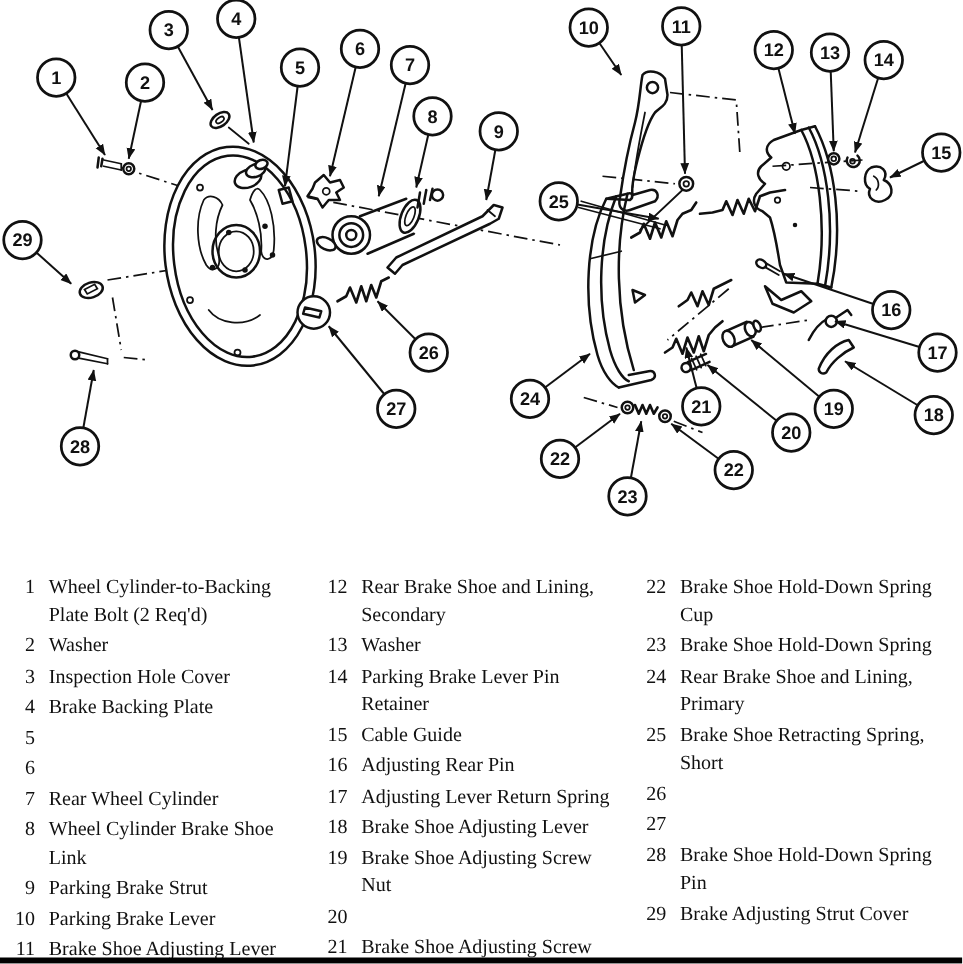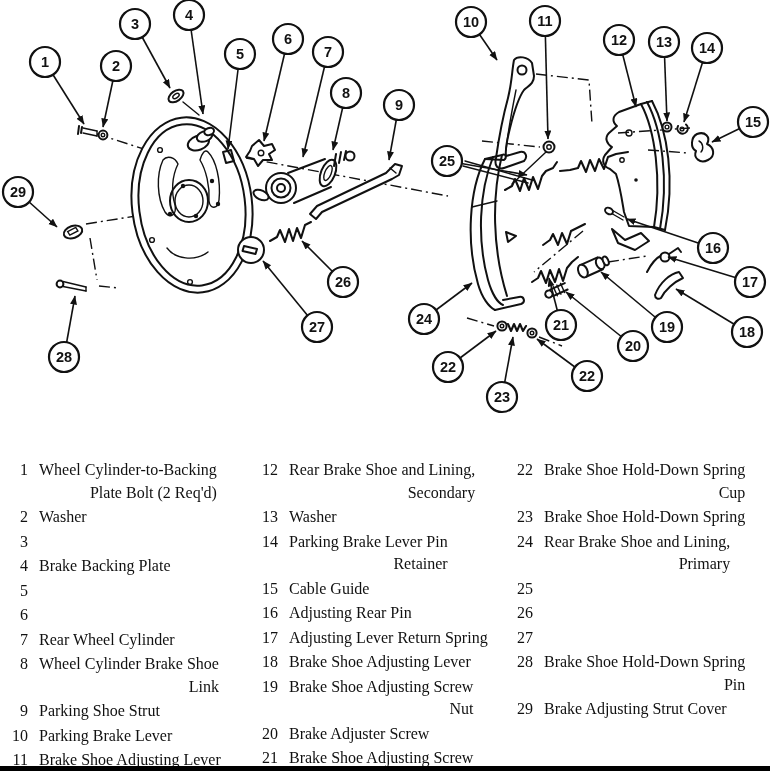--- a/index.html
+++ b/index.html
@@ -15,21 +15,21 @@
   .dot{fill:#111;stroke:none;}
   .arrow{stroke:#111;stroke-width:1.6;}
   .co{fill:#fff;stroke:#111;stroke-width:2.2;}
   .cn{font-family:"Liberation Sans",sans-serif;font-size:14.5px;font-weight:600;
       text-anchor:middle;fill:#111;}
   
   .legend-col{position:absolute;top:459px;width:246px;}
   #col1{left:2px;} #col2{left:252px;} #col3{left:507px;}
   .li{display:flex;margin-bottom:2px;font-size:16px;line-height:22.5px;}
   .num{width:26px;min-width:26px;text-align:right;margin-right:11px;}
-  .lbl{white-space:pre-line;text-align:right;}
+  .lbl{white-space:pre-line;}
   .bottom-bar{position:absolute;left:0;top:766px;width:770px;height:5px;background:#000;}
 </style>
 </head>
 <body>
 
 <div class="page">
 
   <svg class="diagram" viewBox="0 0 770 458">
     <defs>
       <marker id="ah" markerWidth="10" markerHeight="8" refX="8.5" refY="3.5" orient="auto" markerUnits="userSpaceOnUse">
@@ -360,20 +360,21 @@
         <span class="num">1</span>
         <span class="lbl">Wheel Cylinder-to-Backing
 Plate Bolt (2 Req'd)</span>
       </div>
       <div class="li">
         <span class="num">2</span>
         <span class="lbl">Washer</span>
       </div>
       <div class="li">
         <span class="num">3</span>
+        <span class="lbl">Inspection Hole Cover</span>
       </div>
       <div class="li">
         <span class="num">4</span>
         <span class="lbl">Brake Backing Plate</span>
       </div>
       <div class="li">
         <span class="num">5</span>
       </div>
       <div class="li">
         <span class="num">6</span>
@@ -382,21 +383,21 @@
         <span class="num">7</span>
         <span class="lbl">Rear Wheel Cylinder</span>
       </div>
       <div class="li">
         <span class="num">8</span>
         <span class="lbl">Wheel Cylinder Brake Shoe
 Link</span>
       </div>
       <div class="li">
         <span class="num">9</span>
-        <span class="lbl">Parking Shoe Strut</span>
+        <span class="lbl">Parking Brake Strut</span>
       </div>
       <div class="li">
         <span class="num">10</span>
         <span class="lbl">Parking Brake Lever</span>
       </div>
       <div class="li">
         <span class="num">11</span>
         <span class="lbl">Brake Shoe Adjusting Lever
 Cable</span>
       </div>
@@ -432,21 +433,20 @@
         <span class="num">18</span>
         <span class="lbl">Brake Shoe Adjusting Lever</span>
       </div>
       <div class="li">
         <span class="num">19</span>
         <span class="lbl">Brake Shoe Adjusting Screw
 Nut</span>
       </div>
       <div class="li">
         <span class="num">20</span>
-        <span class="lbl">Brake Adjuster Screw</span>
       </div>
       <div class="li">
         <span class="num">21</span>
         <span class="lbl">Brake Shoe Adjusting Screw
 Spring</span>
       </div>
     </div>
   <div class="legend-col" id="col3">
       <div class="li">
         <span class="num">22</span>
@@ -457,20 +457,22 @@
         <span class="num">23</span>
         <span class="lbl">Brake Shoe Hold-Down Spring</span>
       </div>
       <div class="li">
         <span class="num">24</span>
         <span class="lbl">Rear Brake Shoe and Lining,
 Primary</span>
       </div>
       <div class="li">
         <span class="num">25</span>
+        <span class="lbl">Brake Shoe Retracting Spring,
+Short</span>
       </div>
       <div class="li">
         <span class="num">26</span>
       </div>
       <div class="li">
         <span class="num">27</span>
       </div>
       <div class="li">
         <span class="num">28</span>
         <span class="lbl">Brake Shoe Hold-Down Spring

